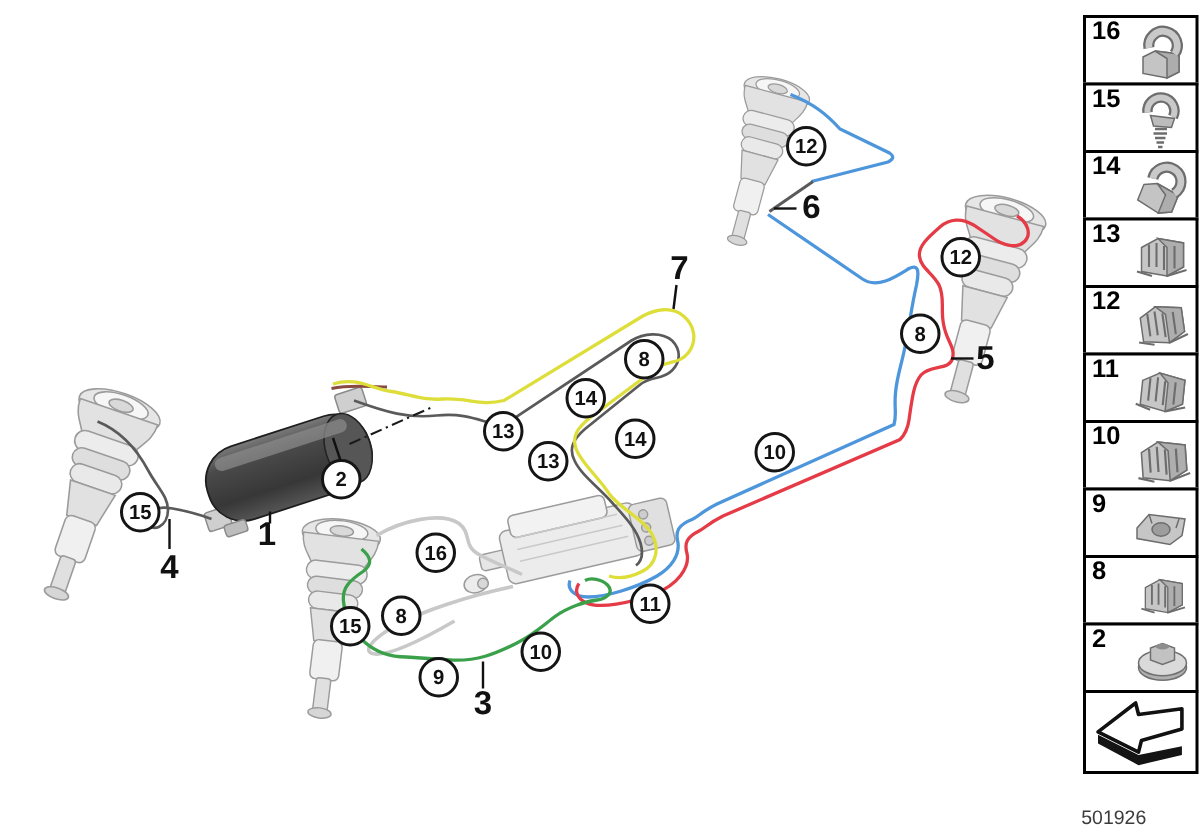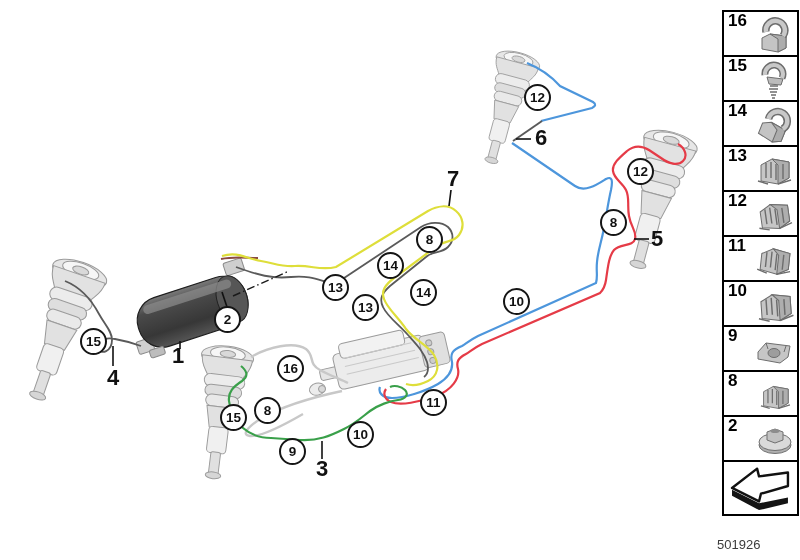--- a/index.html
+++ b/index.html
@@ -12,21 +12,21 @@
   .plain-label{position:absolute;transform:translate(-50%,-50%);font-weight:bold;font-size:22px;
            color:#111;z-index:3;}
   .sidebar{position:absolute;top:10px;right:1px;width:77px;z-index:4;}
   .cell{position:relative;height:47px;border:2px solid #000;background:#fff;margin-top:-2px;
         box-sizing:border-box;}
   .cell.first{margin-top:0;}
   .cell .num{position:absolute;top:0px;left:4px;font-size:17px;font-weight:bold;color:#000;line-height:1.1;}
   .cell .ic{position:absolute;right:0px;bottom:0px;}
   .cell.arrow-cell{height:56px;}
   .cell.arrow-cell .ic{right:1px;bottom:1px;}
-  .pn{position:absolute;top:537px;right:8px;width:75px;text-align:left;font-size:13px;
+  .pn{position:absolute;top:537px;right:20px;width:75px;text-align:center;font-size:13px;
       color:#3c3c3c;z-index:4;}
 </style>
 </head>
 <body>
 
 <div class="stage">
 
   <svg class="art" width="800" height="560" viewBox="0 0 800 560">
     <defs>
       <linearGradient id="gTank" x1="0" y1="0" x2="0" y2="1">

